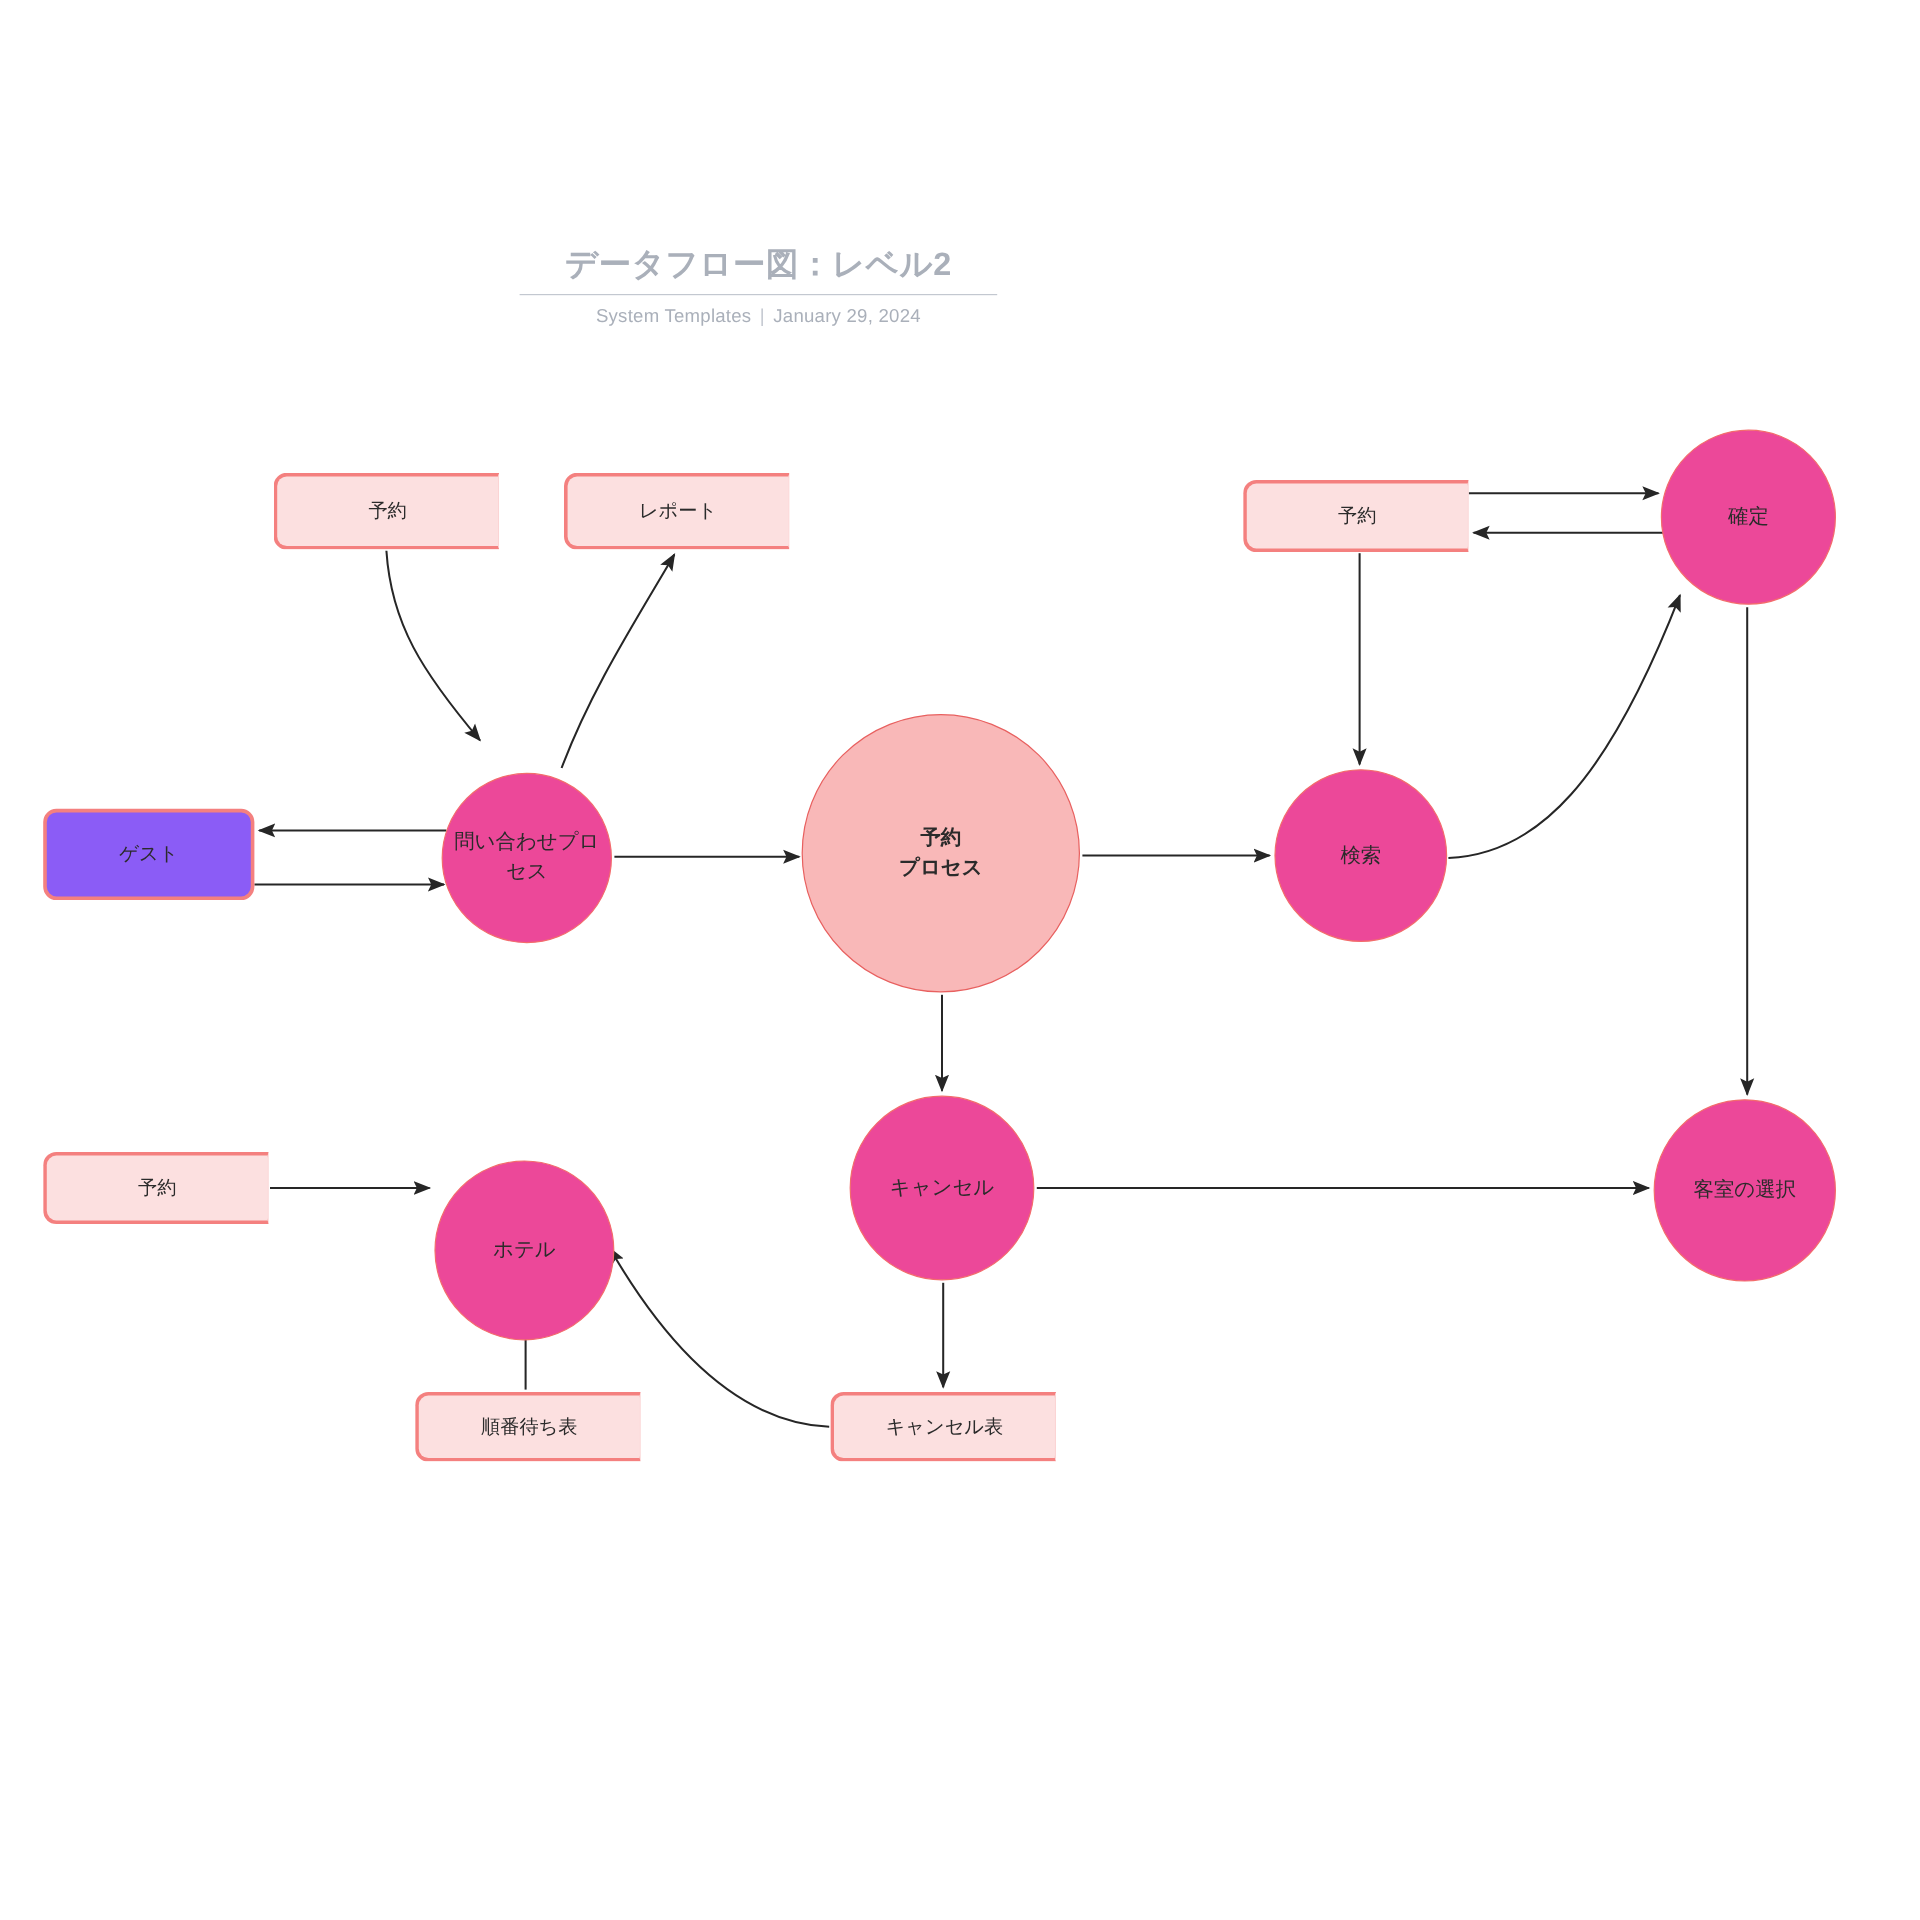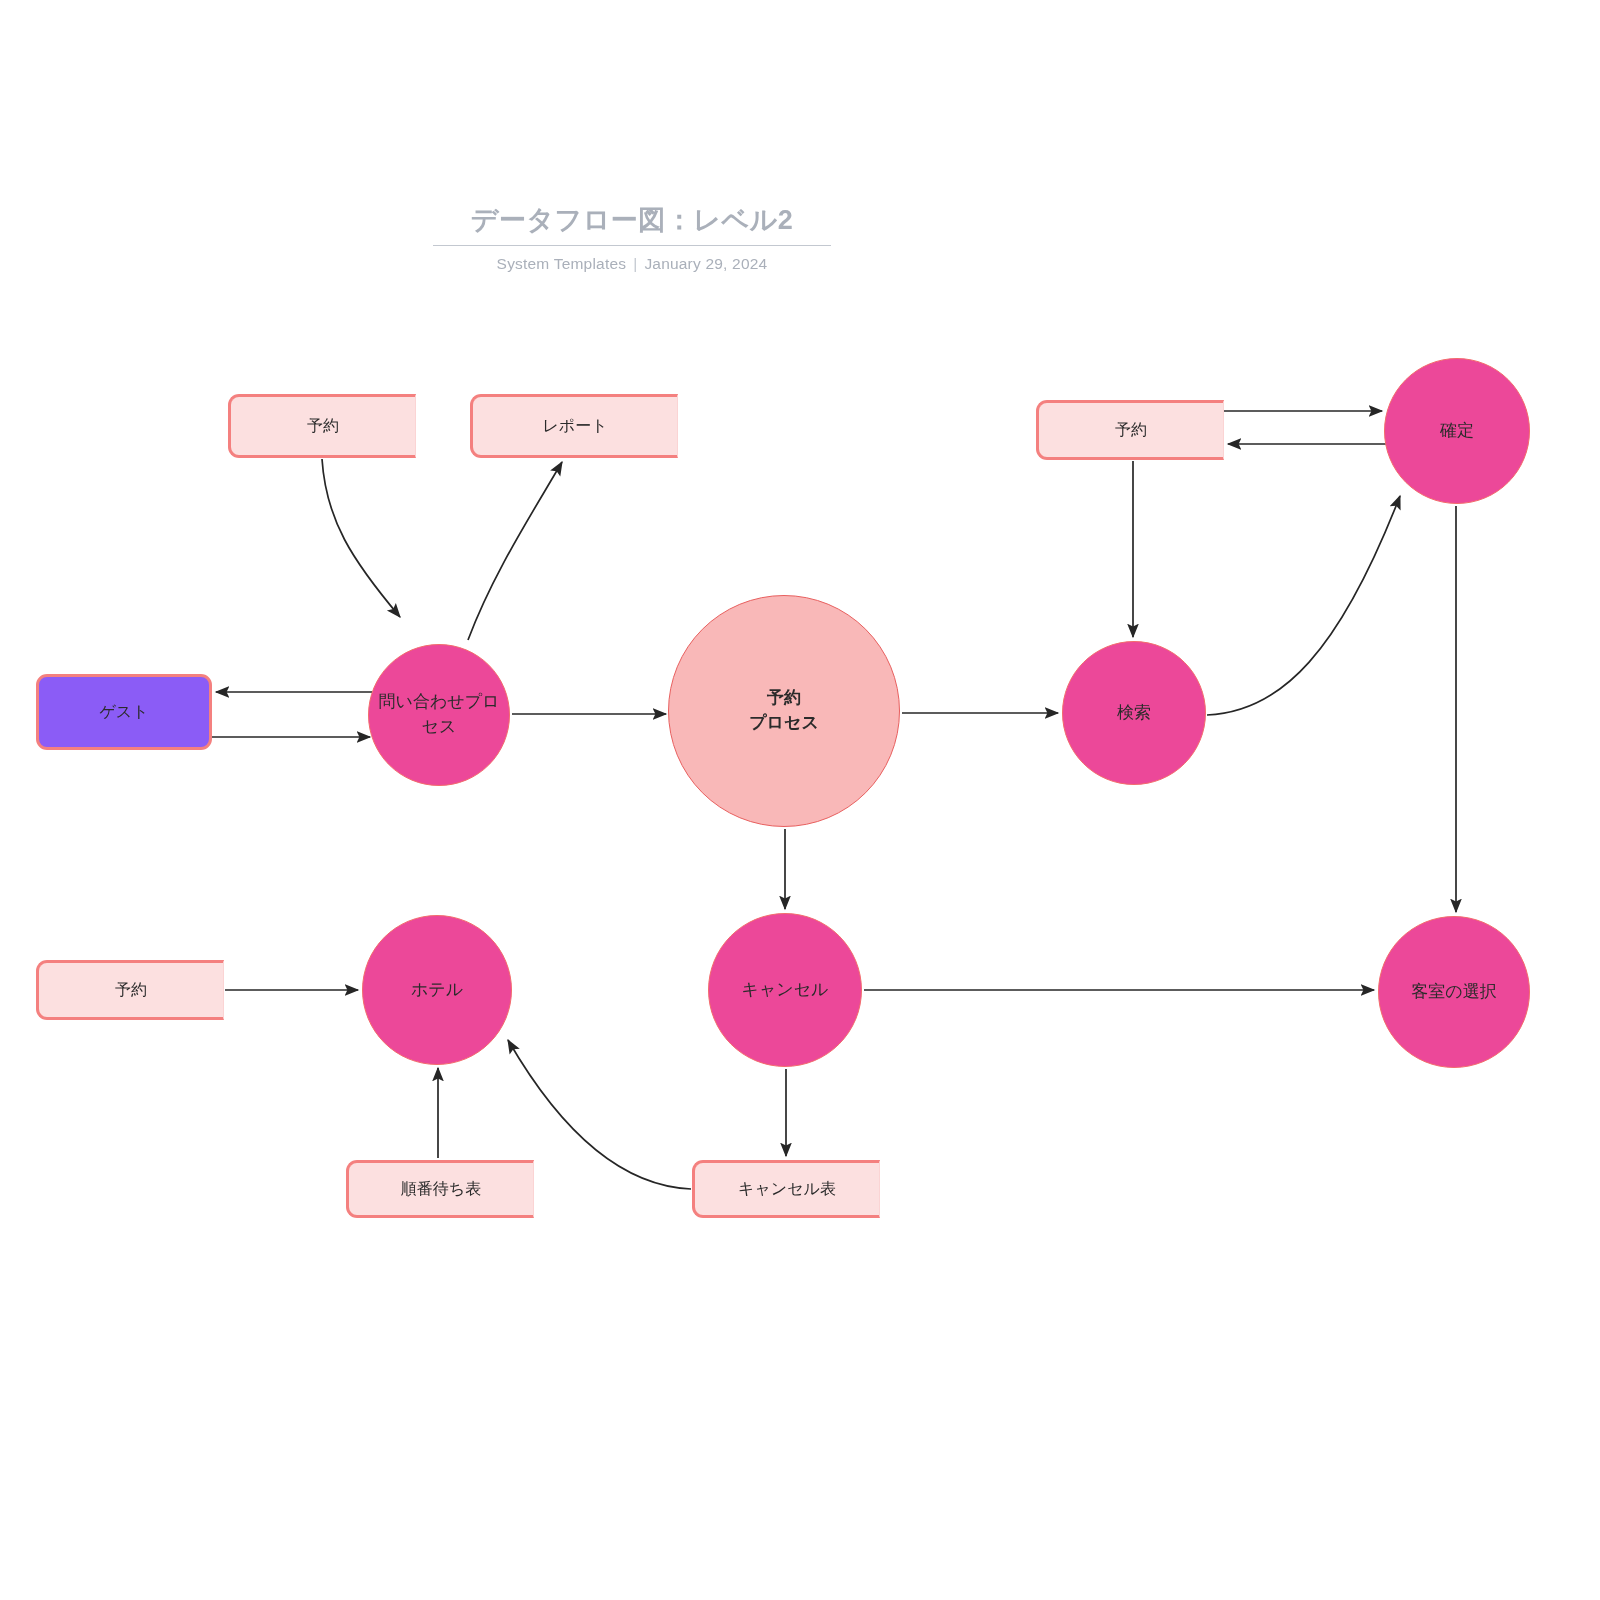--- a/index.html
+++ b/index.html
@@ -177,21 +177,21 @@
       <path d="M 438,1158 L 438,1068"></path>
 
       <path d="M 225,990 L 358,990"></path>
     </g>
   </svg>
 
   <div class="node datastore" style="left:228px; top:394px; width:188px; height:64px;">
     <span class="node-label">予約</span>
   </div>
 
-  <div class="node datastore" style="left:470px; top:394px; width:208px; height:64px;justify-content:center;">
+  <div class="node datastore" style="left:470px; top:394px; width:188px; height:64px;justify-content:center;">
     <span class="node-label">レポート</span>
   </div>
 
   <div class="node entity" style="left:36px; top:674px; width:176px; height:76px;">
     <span class="node-label">ゲスト</span>
   </div>
 
   <div class="node process" style="left:368px; top:644px; width:142px; height:142px;">
     <span class="node-label">問い合わせプロセス</span>
   </div>
@@ -214,21 +214,21 @@
   </div>
 
   <div class="node process" style="left:1378px; top:916px; width:152px; height:152px;">
     <span class="node-label">客室の選択</span>
   </div>
 
   <div class="node process" style="left:708px; top:913px; width:154px; height:154px;">
     <span class="node-label">キャンセル</span>
   </div>
 
-  <div class="node process" style="left:362px; top:915px; width:150px; height:150px;">
+  <div class="node process" style="left:362px; top:967px; width:150px; height:150px;">
     <span class="node-label">ホテル</span>
   </div>
 
   <div class="node datastore" style="left:36px; top:960px; width:188px; height:60px;">
     <span class="node-label">予約</span>
   </div>
 
   <div class="node datastore" style="left:346px; top:1160px; width:188px; height:58px;">
     <span class="node-label">順番待ち表</span>
   </div>

